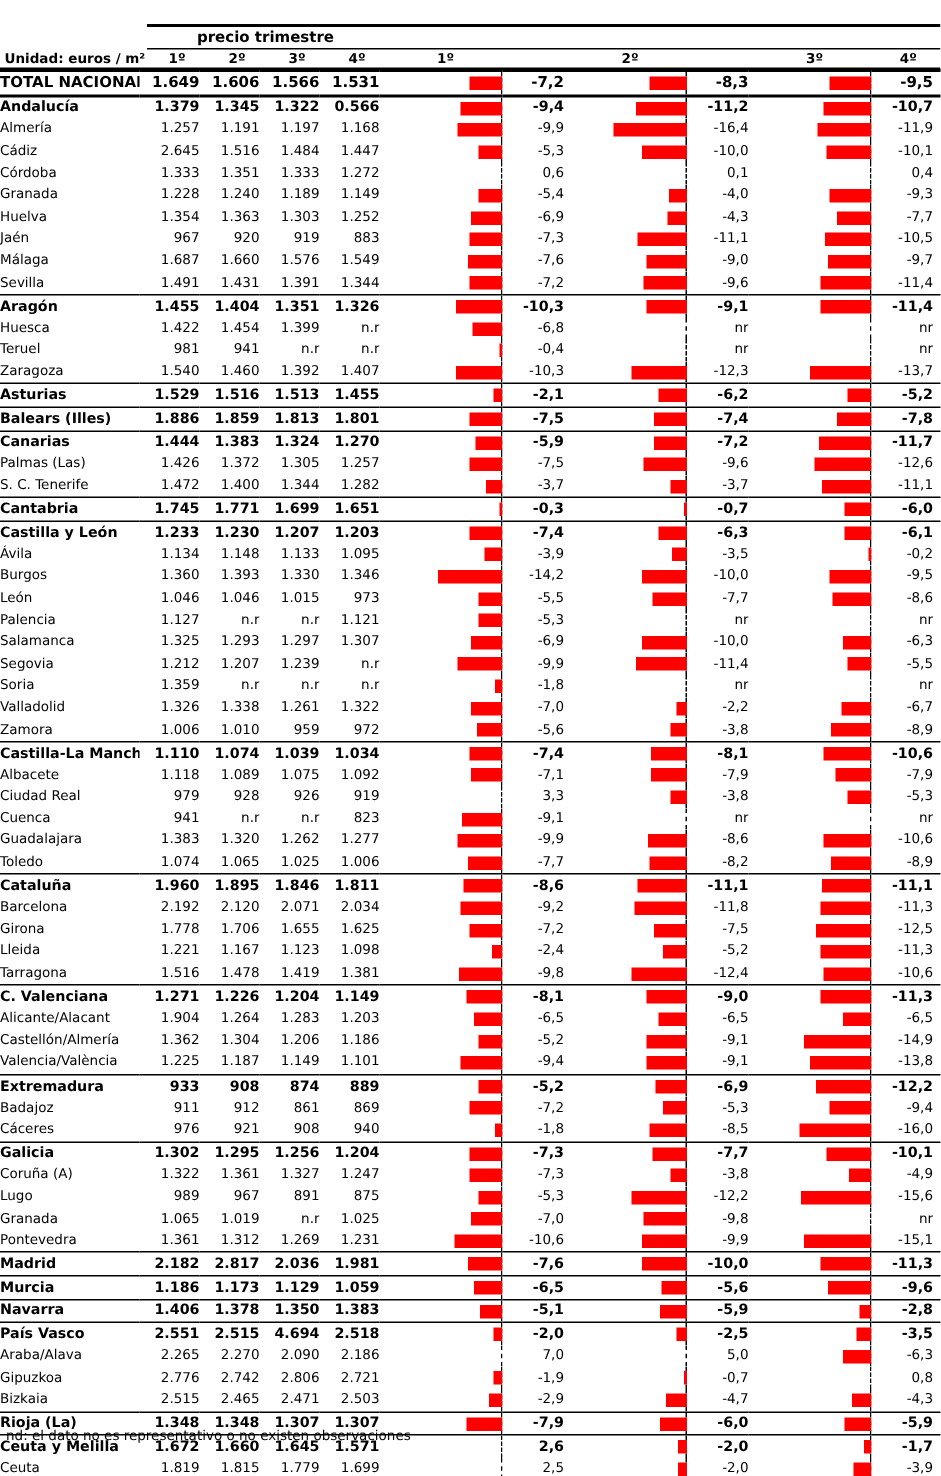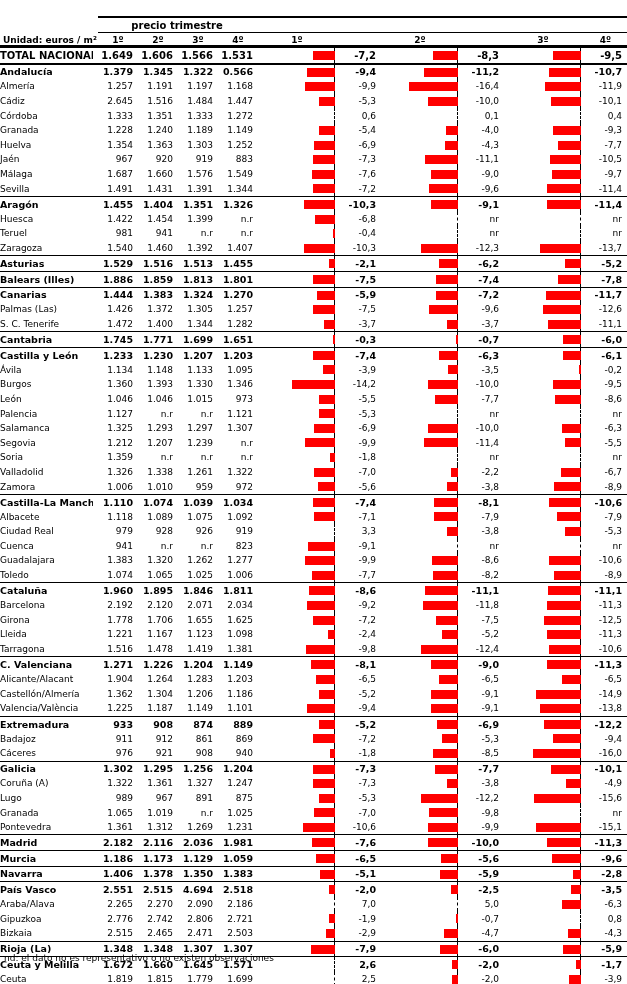--- a/index.html
+++ b/index.html
@@ -1300,21 +1300,21 @@
           <td class="barcell">
             <div class="zero" style="right: 0px;"></div>
             <div class="bar neg" style="right: 0px; width: 45.3px; background: rgb(255, 0, 0);"></div>
           </td>
           <td class="val">-15,1</td>
           <td class="barcell"></td>
         </tr>
         <tr class="region topline">
           <td class="name">Madrid</td>
           <td class="price">2.182</td>
-          <td class="price">2.116</td>
+          <td class="price">2.817</td>
           <td class="price">2.036</td>
           <td class="price">1.981</td>
           <td class="barcell">
             <div class="zero" style="right: 0px;"></div>
             <div class="bar neg" style="right: 0px; width: 22.8px; background: rgb(255, 0, 0);"></div>
           </td>
           <td class="val">-7,6</td>
           <td class="barcell">
             <div class="zero" style="right: 0px;"></div>
             <div class="bar neg" style="right: 0px; width: 30px; background: rgb(255, 0, 0);"></div>

